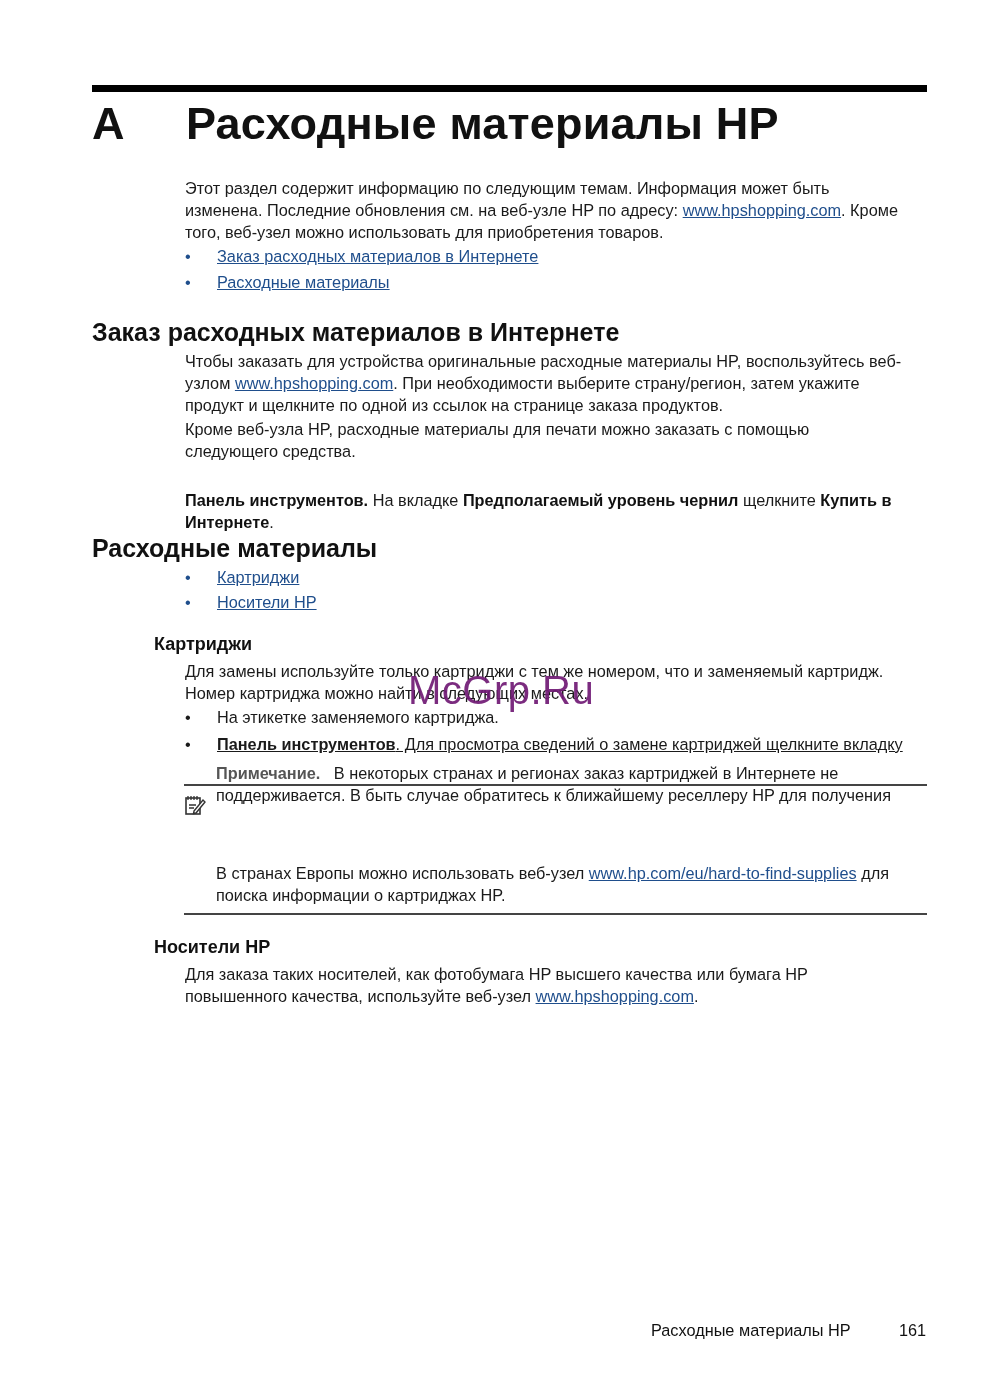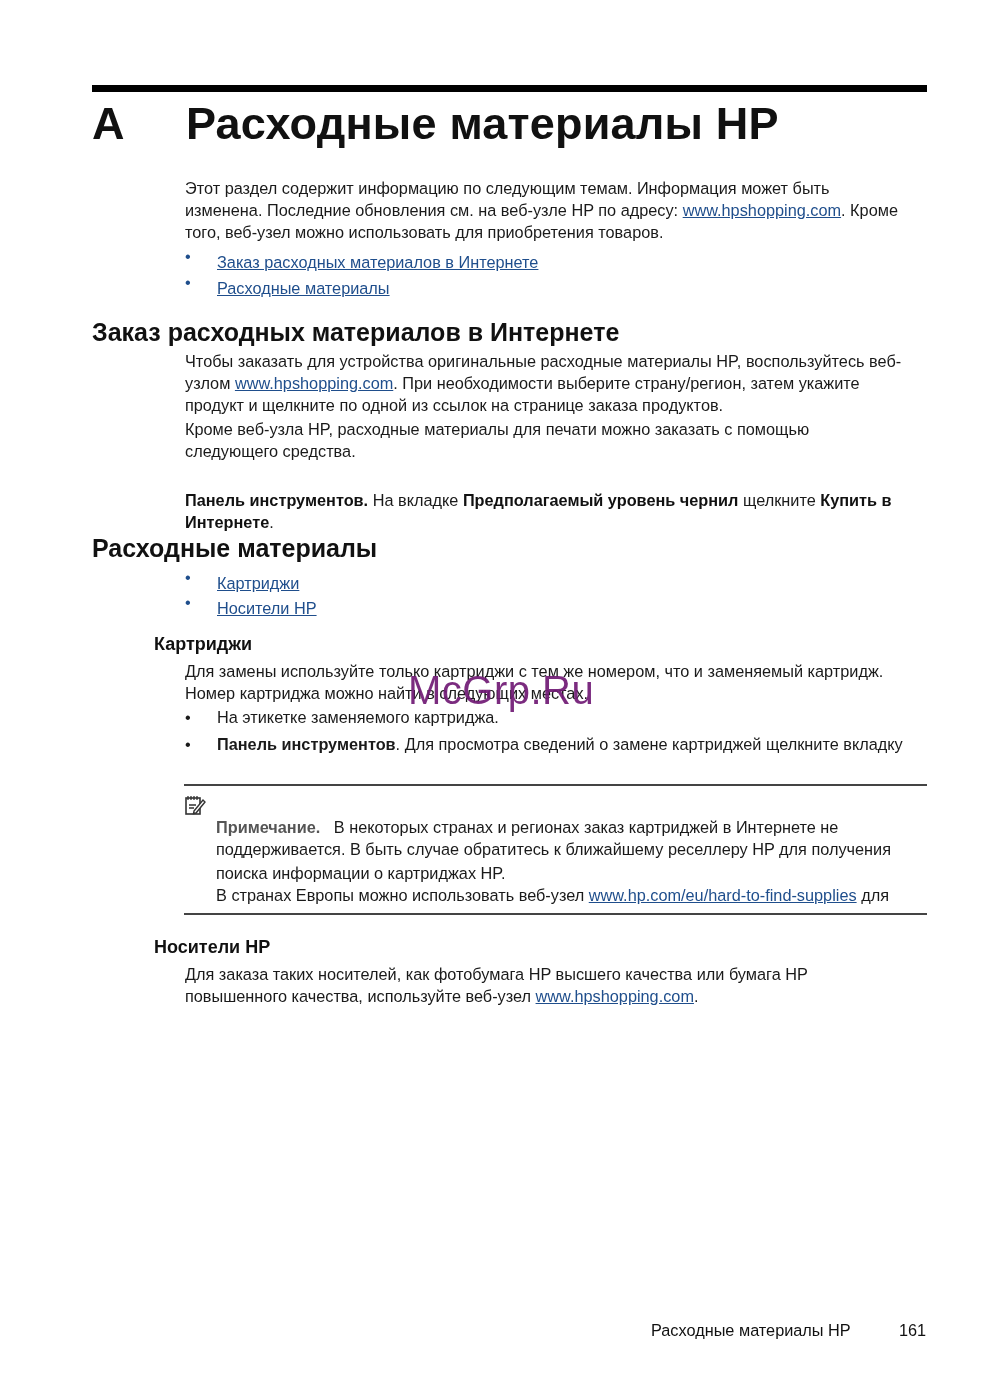--- a/index.html
+++ b/index.html
@@ -4,21 +4,21 @@
 <style>
   html, body { margin: 0; padding: 0; background: #ffffff; }
   body { width: 1000px; height: 1385px; position: relative; overflow: hidden;
          font-family: "Liberation Sans", sans-serif; color: #111; }
   .abs { position: absolute; }
   .rule-top { left: 92px; top: 85px; width: 835px; height: 7px; background: #000; }
   .chapter-letter { left: 92px; top: 96px; font-size: 45px; font-weight: bold; line-height: 56px; }
   .chapter-title { left: 186px; top: 96px; font-size: 45px; font-weight: bold; line-height: 56px; letter-spacing: 0.2px; }
   .p { font-size: 16.3px; line-height: 22px; color: #1a1a1a; }
   .p b { font-weight: bold; color: #111; }
-  a.link { color: #1f4e8c; text-decoration: underline; text-decoration-color: #1f4e8c; margin-top: 6px; }
+  a.link { color: #1f4e8c; text-decoration: underline; text-decoration-color: #1f4e8c; }
   .bullet-row { position: absolute; font-size: 16.3px; line-height: 22px; color:#1a1a1a; }
   .bullet-row .dot { position: absolute; left: 0; top: 0; width: 12px; }
   .bullet-row .dot.blue { color: #1f4e8c; }
   .bullet-row .txt { position: absolute; left: 32px; top: 0; white-space: nowrap; }
   .h2 { font-size: 25px; font-weight: bold; line-height: 30px; color: #111; }
   .h3 { font-size: 18px; font-weight: bold; line-height: 22px; color: #111; }
   .note-rule { left: 184px; width: 743px; height: 2px; background: #444; }
   .note-label { color: #555; font-weight: bold; }
   .footer { font-size: 16.3px; line-height: 20px; color: #111; }
   .watermark { left: 408px; top: 668px; font-size: 40px; color: #701a75; font-family: "Liberation Sans", sans-serif; opacity: 0.92; letter-spacing: 0.5px; }
@@ -74,41 +74,41 @@
 <div class="abs p" style="left:185px; top:660px; width:760px;">
   <div>Для замены используйте только картриджи с тем же номером, что и заменяемый картридж.</div>
   <div>Номер картриджа можно найти в следующих местах.</div>
 </div>
 <div class="bullet-row" style="left:185px; top:706px;">
   <span class="dot">•</span>
   <span class="txt">На этикетке заменяемого картриджа.</span>
 </div>
 <div class="bullet-row" style="left:185px; top:733px; width:760px;">
   <span class="dot">•</span>
-  <div class="txt" style="white-space:nowrap;">
+  <div class="txt" style="white-space:nowrap;text-decoration:underline;">
     <div><b>Панель инструментов</b><span>. Для просмотра сведений о замене картриджей щелкните вкладку</span></div>
   </div>
 </div>
 
 <div class="abs note-rule" style="top:784px;"></div>
 <div class="abs" style="left:184px; top:794px; width:22px; height:22px;">
   <svg width="22" height="22" viewBox="0 0 22 22">
     <rect x="2" y="4" width="14" height="16" fill="none" stroke="#333" stroke-width="1.6"></rect>
     <path d="M4 2 v4 M7 2 v4 M10 2 v4 M13 2 v4" stroke="#333" stroke-width="1.3"></path>
     <path d="M5 11 h7 M5 14 h5" stroke="#333" stroke-width="1.3"></path>
     <path d="M10 17 L19 6 L21 8 L12 19 L9.5 19.5 Z" fill="#fff" stroke="#333" stroke-width="1.4"></path>
   </svg>
 </div>
-<div class="abs p" style="left:216px; top:816px; width:730px;">
+<div class="abs p" style="left:216px; top:762px; width:730px;">
   <div style="white-space:pre;"><span class="note-label">Примечание.</span><span>   В некоторых странах и регионах заказ картриджей в Интернете не</span></div>
   <div>поддерживается. В быть случае обратитесь к ближайшему реселлеру HP для получения</div>
 </div>
 <div class="abs p" style="left:216px; top:862px; width:730px;">
+  <div><span>В странах Европы можно использовать веб-узел </span><a class="link">www.hp.com/eu/hard-to-find-supplies</a><span> для</span></div>
   <div>поиска информации о картриджах HP.</div>
-  <div><span>В странах Европы можно использовать веб-узел </span><a class="link">www.hp.com/eu/hard-to-find-supplies</a><span> для</span></div>
 </div>
 <div class="abs note-rule" style="top:913px;"></div>
 
 <div class="abs h3" style="left:154px; top:936px;">Носители HP</div>
 <div class="abs p" style="left:185px; top:963px; width:760px;">
   <div>Для заказа таких носителей, как фотобумага HP высшего качества или бумага HP</div>
   <div><span>повышенного качества, используйте веб-узел </span><a class="link">www.hpshopping.com</a><span>.</span></div>
 </div>
 
 <div class="abs watermark">McGrp.Ru</div>

